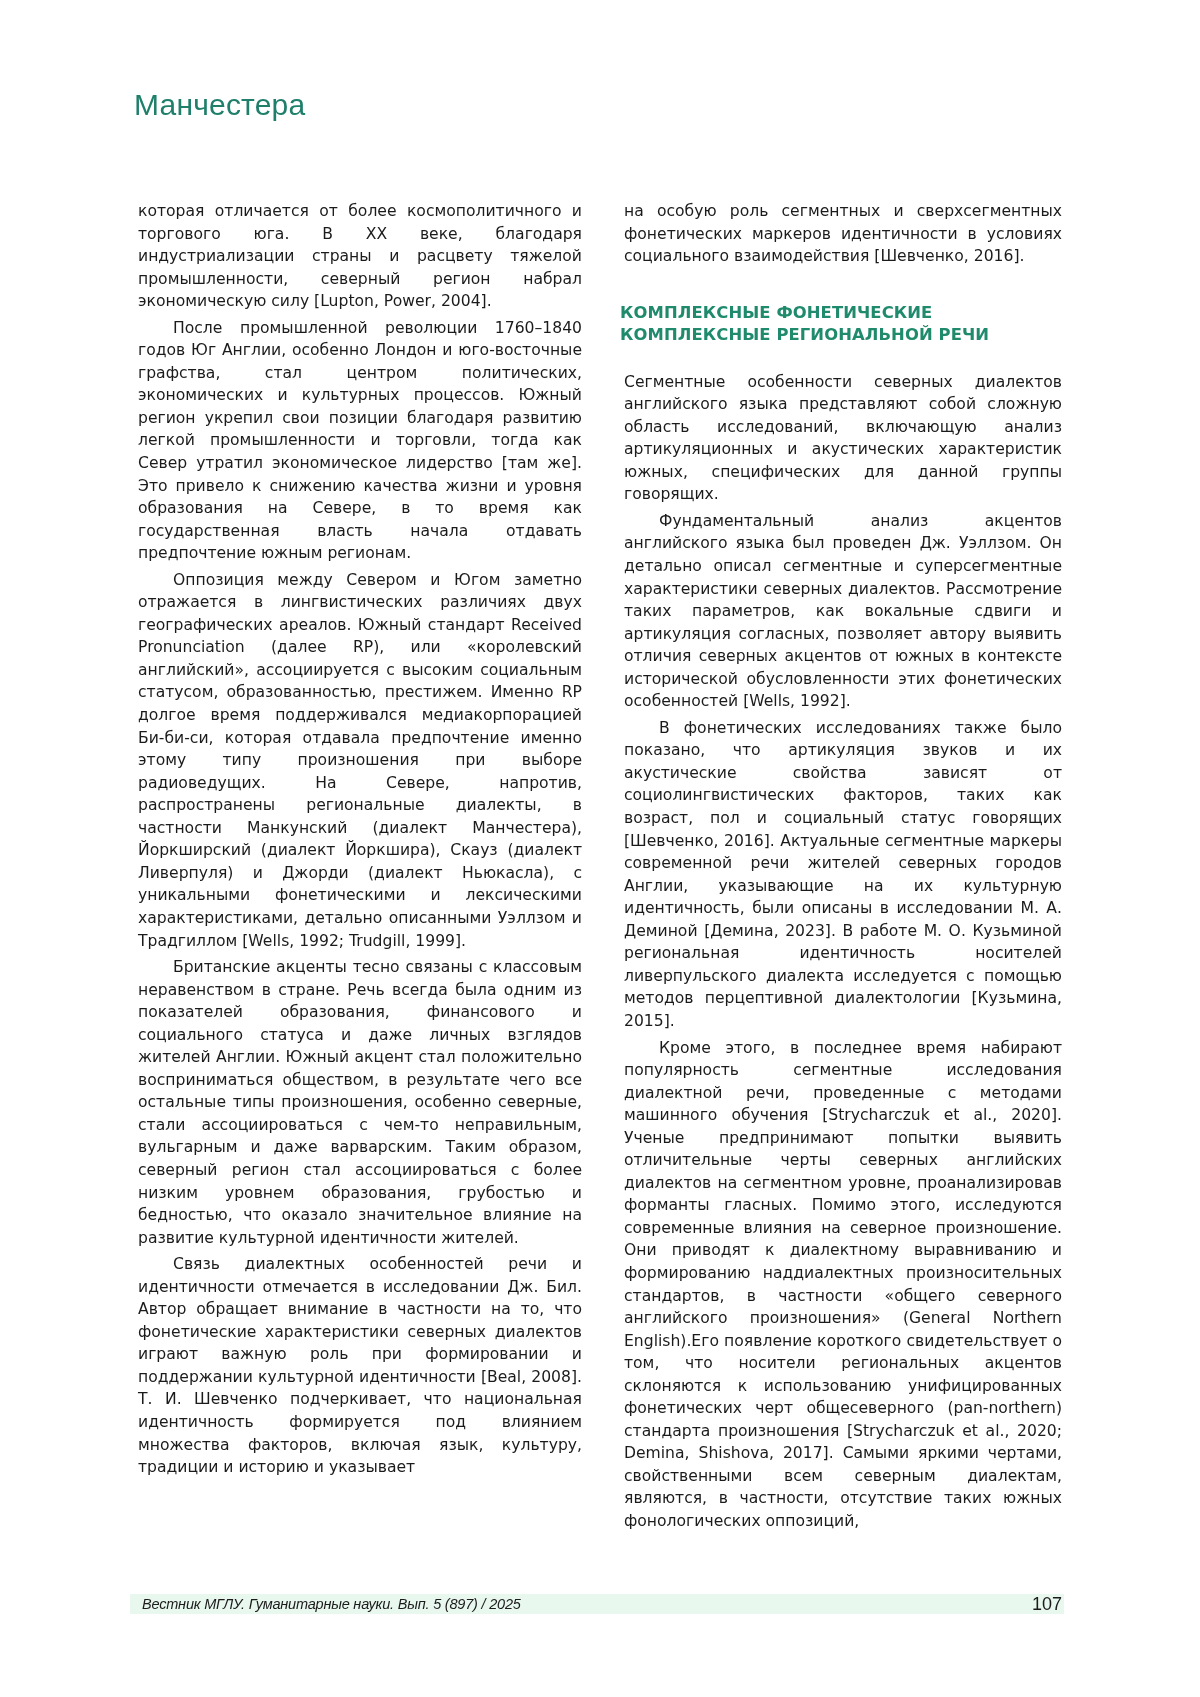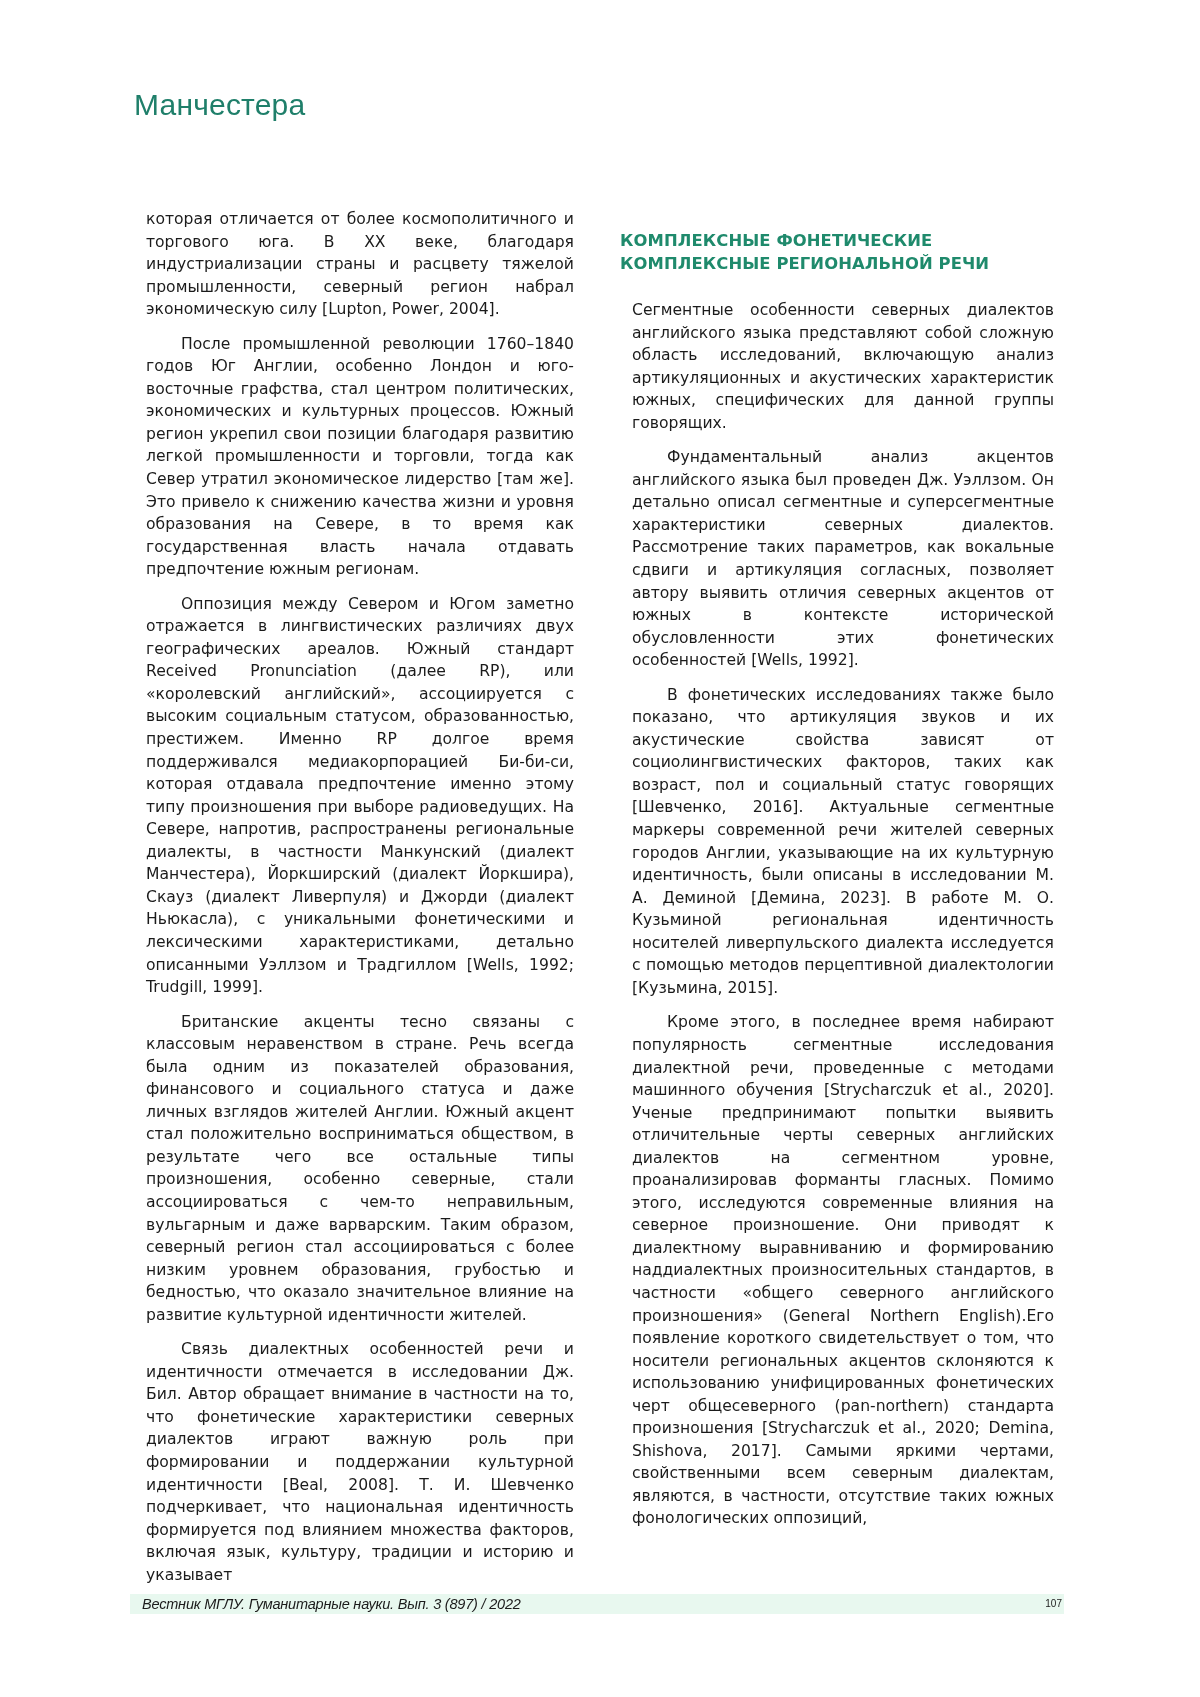--- a/index.html
+++ b/index.html
@@ -32,21 +32,21 @@
       width: 452px;
       font-family: "DejaVu Sans", sans-serif;
       font-size: 15.6px;
       line-height: 22.55px;
       text-align: justify;
       hyphens: manual;
     }
     .col-left { left: 134px; }
     .col-right { left: 620px; width: 446px; }
     .column p {
-      margin: 12px;
+      margin: 4px;
       text-indent: 35px;
     }
     .column p.no-indent { text-indent: 0; }
     .column p.first { text-indent: 0; }
     .column p .italic { }
     .heading {
       font-family: "DejaVu Sans", sans-serif;
       font-weight: bold;
       font-size: 16.4px;
       line-height: 22.5px;
@@ -75,40 +75,41 @@
       color: #1b1b1b;
       letter-spacing: -0.2px;
     }
     .footer-page {
       position: absolute;
       right: 138px;
       top: 1594px;
       height: 20px;
       line-height: 20px;
       font-family: "Liberation Sans", sans-serif;
-      font-size: 10px;
+      font-size: 18px;
       color: #1b1b1b;
     }
   </style>
 </head>
 <body>
 
 <h1 class="section-rubric">Манчестера</h1>
 
 <div class="column col-left">
   <p class="first">которая отличается от более космополитичного и торгового юга. В XX веке, благодаря индустриализации страны и расцвету тяжелой промышленности, северный регион набрал экономическую силу [Lupton, Power, 2004].</p>
   <p>После промышленной революции 1760–1840 годов Юг Англии, особенно Лондон и юго-восточные графства, стал центром политических, экономических и культурных процессов. Южный регион укрепил свои позиции благодаря развитию легкой промышленности и торговли, тогда как Север утратил экономическое лидерство [там же]. Это привело к снижению качества жизни и уровня образования на Севере, в то время как государственная власть начала отдавать предпочтение южным регионам.</p>
   <p><span>Оппозиция между Севером и Югом заметно отражается в лингвистических различиях двух географических ареалов. Южный стандарт Received Pronunciation (</span><span class="italic">далее</span><span> RP), или «королевский английский», ассоциируется с высоким социальным статусом, образованностью, престижем. Именно RP долгое время поддерживался медиакорпорацией Би-би-си, которая отдавала предпочтение именно этому типу произношения при выборе радиоведущих. На Севере, напротив, распространены региональные диалекты, в частности Манкунский (диалект Манчестера), Йоркширский (диалект Йоркшира), Скауз (диалект Ливерпуля) и Джорди (диалект Ньюкасла), с уникальными фонетическими и лексическими характеристиками, детально описанными Уэллзом и Традгиллом [Wells, 1992; Trudgill, 1999].</span></p>
   <p>Британские акценты тесно связаны с классовым неравенством в стране. Речь всегда была одним из показателей образования, финансового и социального статуса и даже личных взглядов жителей Англии. Южный акцент стал положительно восприниматься обществом, в результате чего все остальные типы произношения, особенно северные, стали ассоциироваться с чем-то неправильным, вульгарным и даже варварским. Таким образом, северный регион стал ассоциироваться с более низким уровнем образования, грубостью и бедностью, что оказало значительное влияние на развитие культурной идентичности жителей.</p>
   <p>Связь диалектных особенностей речи и идентичности отмечается в исследовании Дж. Бил. Автор обращает внимание в частности на то, что фонетические характеристики северных диалектов играют важную роль при формировании и поддержании культурной идентичности [Beal, 2008]. Т. И. Шевченко подчеркивает, что национальная идентичность формируется под влиянием множества факторов, включая язык, культуру, традиции и историю и указывает</p>
 </div>
 
 <div class="column col-right">
+  <p class="no-indent">на особую роль сегментных и сверхсегментных фонетических маркеров идентичности в условиях социального взаимодействия [Шевченко, 2016].</p>
   <h2 class="heading"><span>КОМПЛЕКСНЫЕ ФОНЕТИЧЕСКИЕ</span><br><span>КОМПЛЕКСНЫЕ РЕГИОНАЛЬНОЙ РЕЧИ</span></h2>
   <p class="no-indent">Сегментные особенности северных диалектов английского языка представляют собой сложную область исследований, включающую анализ артикуляционных и акустических характеристик южных, специфических для данной группы говорящих.</p>
   <p>Фундаментальный анализ акцентов английского языка был проведен Дж. Уэллзом. Он детально описал сегментные и суперсегментные характеристики северных диалектов. Рассмотрение таких параметров, как вокальные сдвиги и артикуляция согласных, позволяет автору выявить отличия северных акцентов от южных в контексте исторической обусловленности этих фонетических особенностей [Wells, 1992].</p>
   <p>В фонетических исследованиях также было показано, что артикуляция звуков и их акустические свойства зависят от социолингвистических факторов, таких как возраст, пол и социальный статус говорящих [Шевченко, 2016]. Актуальные сегментные маркеры современной речи жителей северных городов Англии, указывающие на их культурную идентичность, были описаны в исследовании М. А. Деминой [Демина, 2023]. В работе М. О. Кузьминой региональная идентичность носителей ливерпульского диалекта исследуется с помощью методов перцептивной диалектологии [Кузьмина, 2015].</p>
   <p>Кроме этого, в последнее время набирают популярность сегментные исследования диалектной речи, проведенные с методами машинного обучения [Strycharczuk et al., 2020]. Ученые предпринимают попытки выявить отличительные черты северных английских диалектов на сегментном уровне, проанализировав форманты гласных. Помимо этого, исследуются современные влияния на северное произношение. Они приводят к диалектному выравниванию и формированию наддиалектных произносительных стандартов, в частности «общего северного английского произношения» (General Northern English).Его появление короткого свидетельствует о том, что носители региональных акцентов склоняются к использованию унифицированных фонетических черт общесеверного (pan-northern) стандарта произношения [Strycharczuk et al., 2020; Demina, Shishova, 2017]. Самыми яркими чертами, свойственными всем северным диалектам, являются, в частности, отсутствие таких южных фонологических оппозиций,</p>
 </div>
 
 <div class="footer-bar"></div>
-<div class="footer-journal">Вестник МГЛУ. Гуманитарные науки. Вып. 3 (897) / 2022</div>
+<div class="footer-journal">Вестник МГЛУ. Гуманитарные науки. Вып. 5 (897) / 2025</div>
 <div class="footer-page">107</div>
 
 </body></html>

